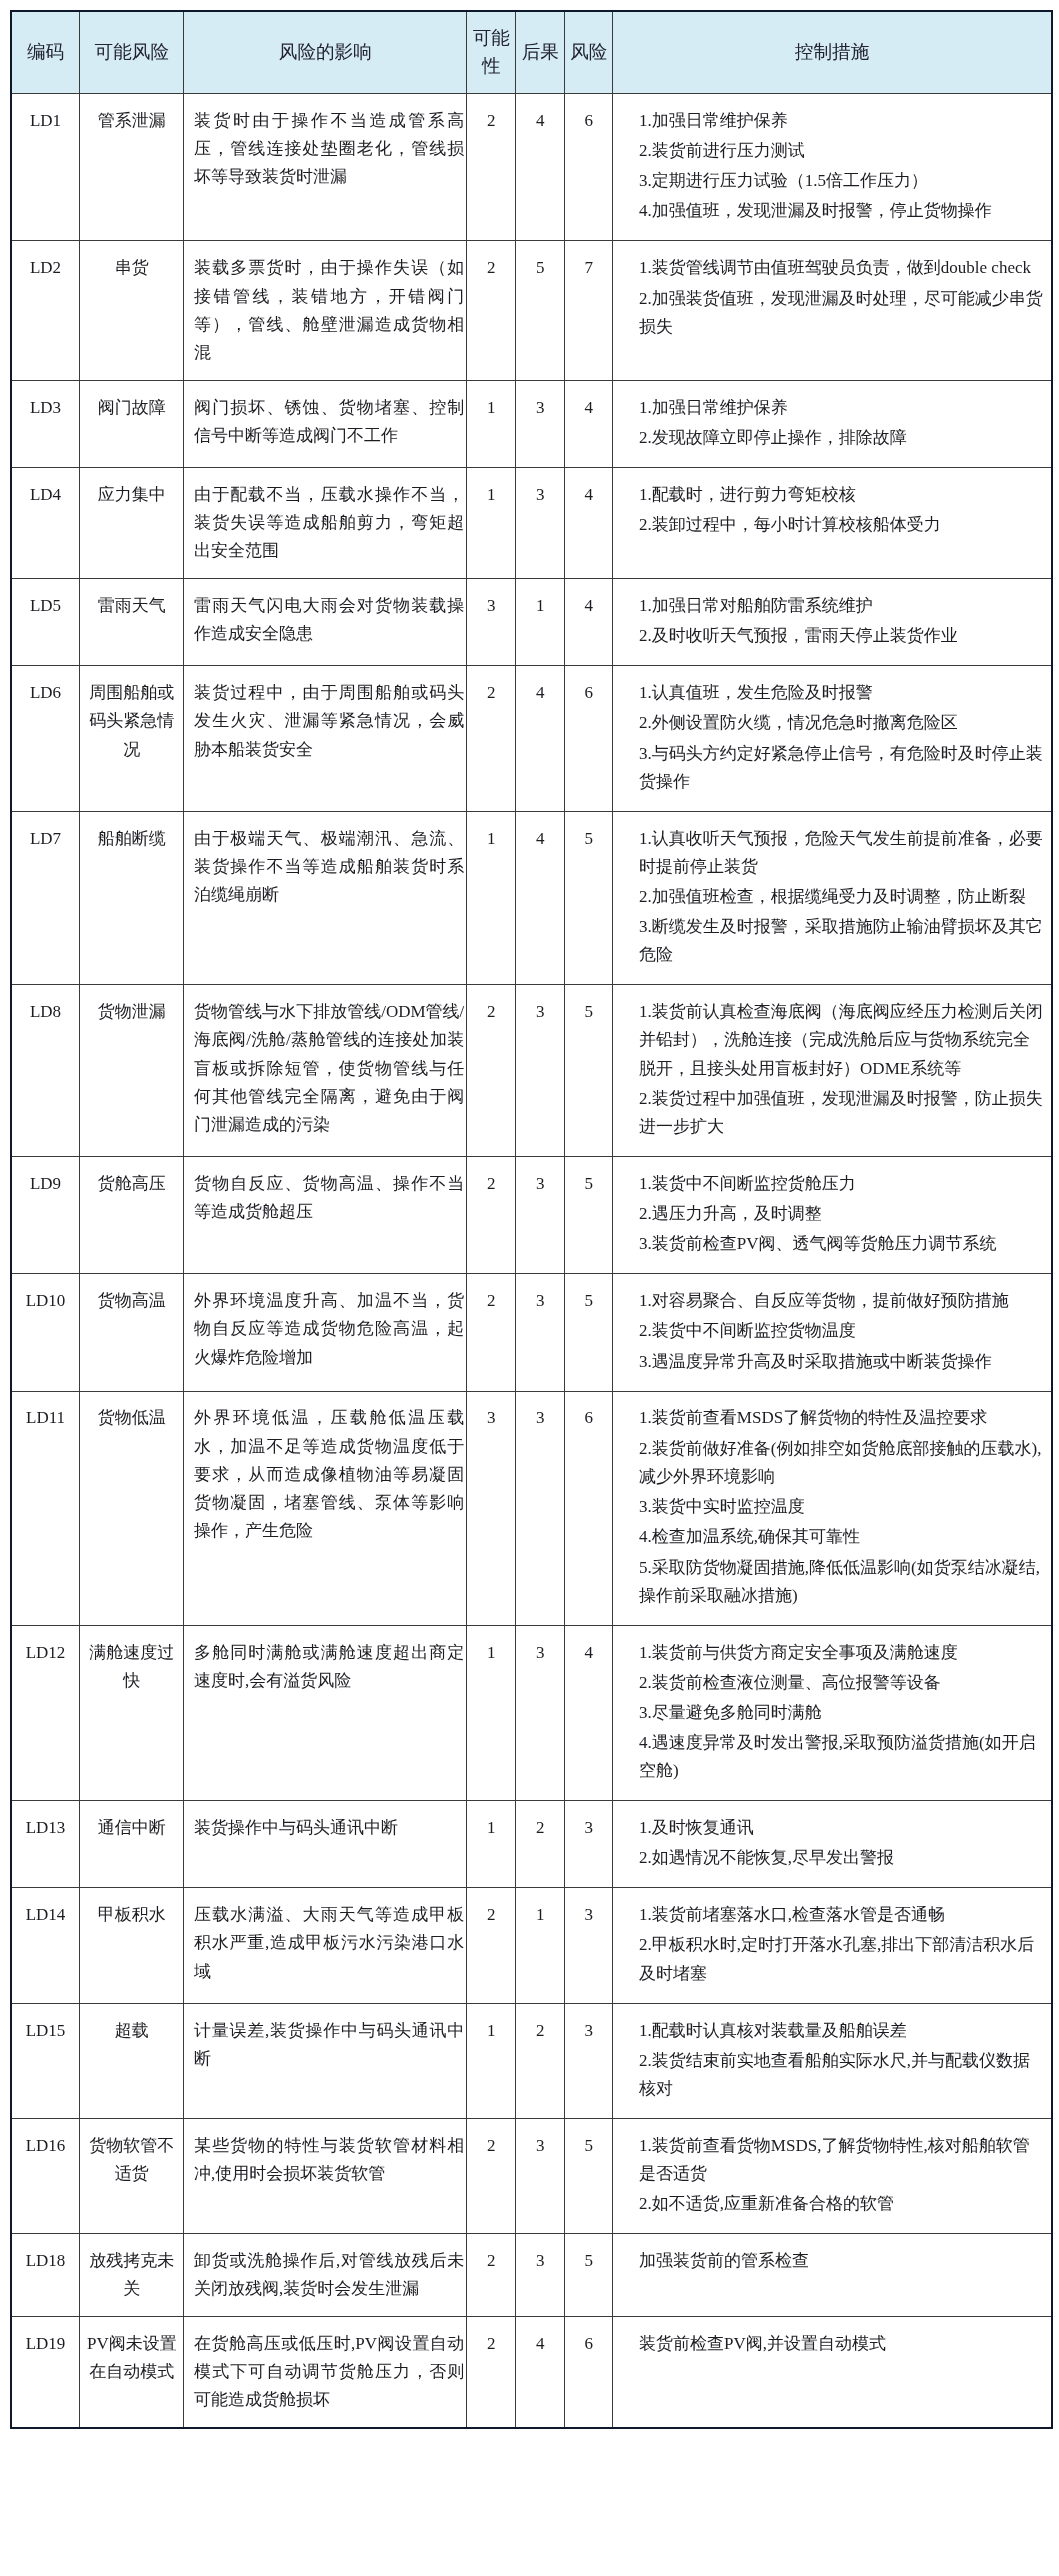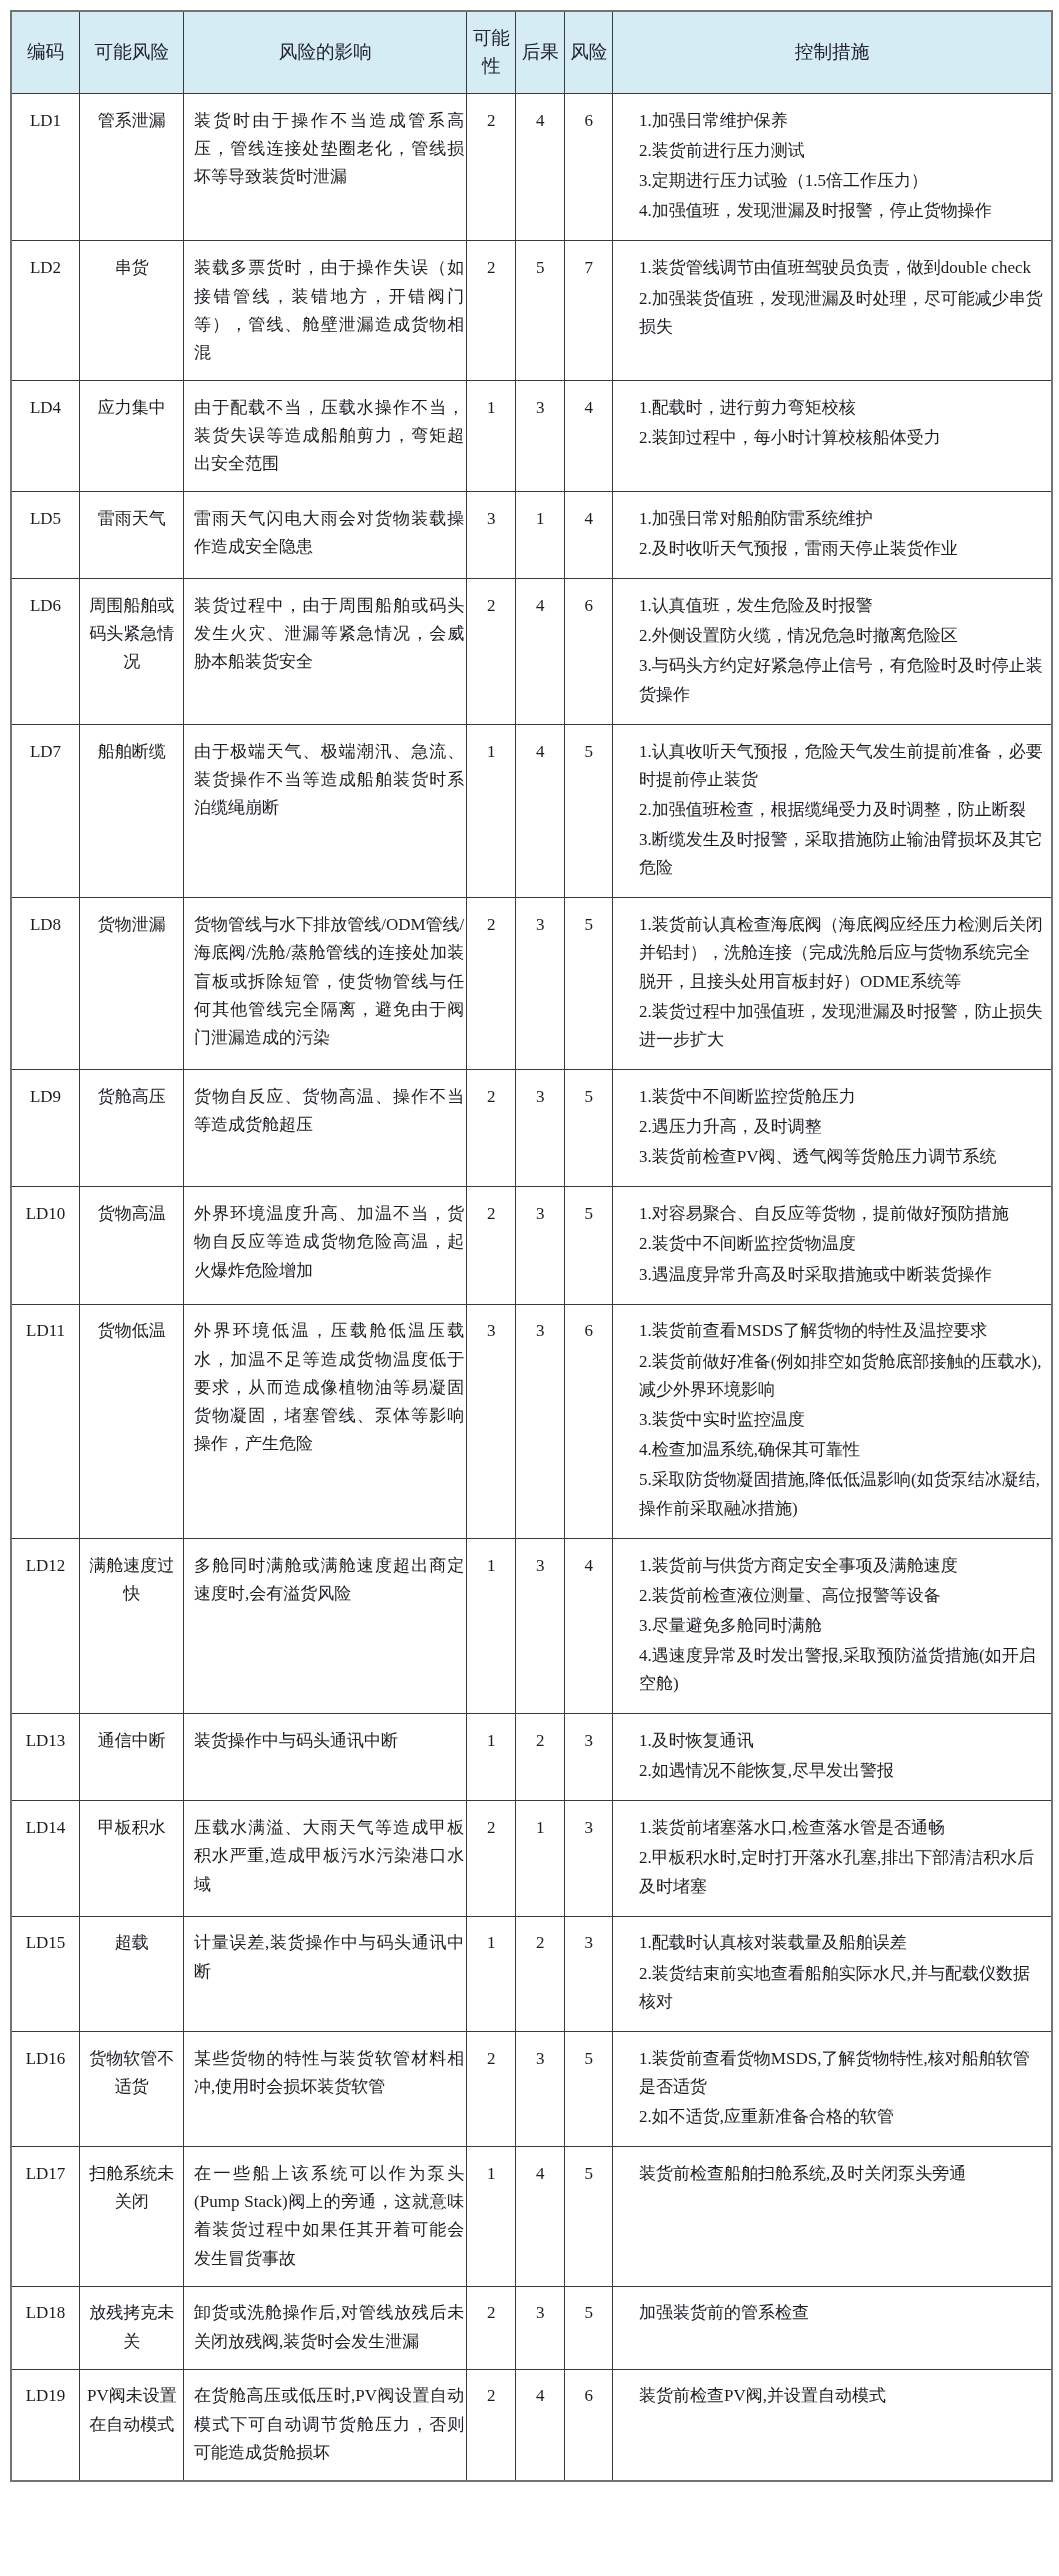--- a/index.html
+++ b/index.html
@@ -12,21 +12,21 @@
   .page {
     width: 1060px;
     box-sizing: border-box;
     padding: 9.8px;
     background: #ffffff;
   }
   table.risk-table {
     width: 100%;
     border-collapse: collapse;
     table-layout: fixed;
-    border: 2px solid #737373;
+    border: 2px solid #0f172a;
   }
   .risk-table th, .risk-table td {
     border: 1.5px solid #3a3a3a;
     box-sizing: border-box;
     word-break: break-word;
   }
   .risk-table thead th {
     background: #d5ecf4;
     font-weight: normal;
     font-size: 18.6px;
@@ -106,20 +106,32 @@
     <td class="cell-impact">装载多票货时，由于操作失误（如接错管线，装错地方，开错阀门等），管线、舱壁泄漏造成货物相混</td>
     <td class="cell-center">2</td>
     <td class="cell-center">5</td>
     <td class="cell-center">7</td>
     <td class="cell-measures">
             <div class="measure-line">1.装货管线调节由值班驾驶员负责，做到double check</div>
             <div class="measure-line">2.加强装货值班，发现泄漏及时处理，尽可能减少串货损失</div>
           </td>
   </tr>
         <tr>
+    <td class="cell-center">LD3</td>
+    <td class="cell-center">阀门故障</td>
+    <td class="cell-impact">阀门损坏、锈蚀、货物堵塞、控制信号中断等造成阀门不工作</td>
+    <td class="cell-center">1</td>
+    <td class="cell-center">3</td>
+    <td class="cell-center">4</td>
+    <td class="cell-measures">
+            <div class="measure-line">1.加强日常维护保养</div>
+            <div class="measure-line">2.发现故障立即停止操作，排除故障</div>
+          </td>
+  </tr>
+        <tr>
     <td class="cell-center">LD4</td>
     <td class="cell-center">应力集中</td>
     <td class="cell-impact">由于配载不当，压载水操作不当，装货失误等造成船舶剪力，弯矩超出安全范围</td>
     <td class="cell-center">1</td>
     <td class="cell-center">3</td>
     <td class="cell-center">4</td>
     <td class="cell-measures">
             <div class="measure-line">1.配载时，进行剪力弯矩校核</div>
             <div class="measure-line">2.装卸过程中，每小时计算校核船体受力</div>
           </td>
@@ -268,31 +280,20 @@
         <tr>
     <td class="cell-center">LD16</td>
     <td class="cell-center">货物软管不适货</td>
     <td class="cell-impact">某些货物的特性与装货软管材料相冲,使用时会损坏装货软管</td>
     <td class="cell-center">2</td>
     <td class="cell-center">3</td>
     <td class="cell-center">5</td>
     <td class="cell-measures">
             <div class="measure-line">1.装货前查看货物MSDS,了解货物特性,核对船舶软管是否适货</div>
             <div class="measure-line">2.如不适货,应重新准备合格的软管</div>
-          </td>
-  </tr>
-        <tr>
-    <td class="cell-center">LD17</td>
-    <td class="cell-center">扫舱系统未关闭</td>
-    <td class="cell-impact">在一些船上该系统可以作为泵头(Pump Stack)阀上的旁通，这就意味着装货过程中如果任其开着可能会发生冒货事故</td>
-    <td class="cell-center">1</td>
-    <td class="cell-center">4</td>
-    <td class="cell-center">5</td>
-    <td class="cell-measures">
-            <div class="measure-line">装货前检查船舶扫舱系统,及时关闭泵头旁通</div>
           </td>
   </tr>
         <tr>
     <td class="cell-center">LD18</td>
     <td class="cell-center">放残拷克未关</td>
     <td class="cell-impact">卸货或洗舱操作后,对管线放残后未关闭放残阀,装货时会发生泄漏</td>
     <td class="cell-center">2</td>
     <td class="cell-center">3</td>
     <td class="cell-center">5</td>
     <td class="cell-measures">

